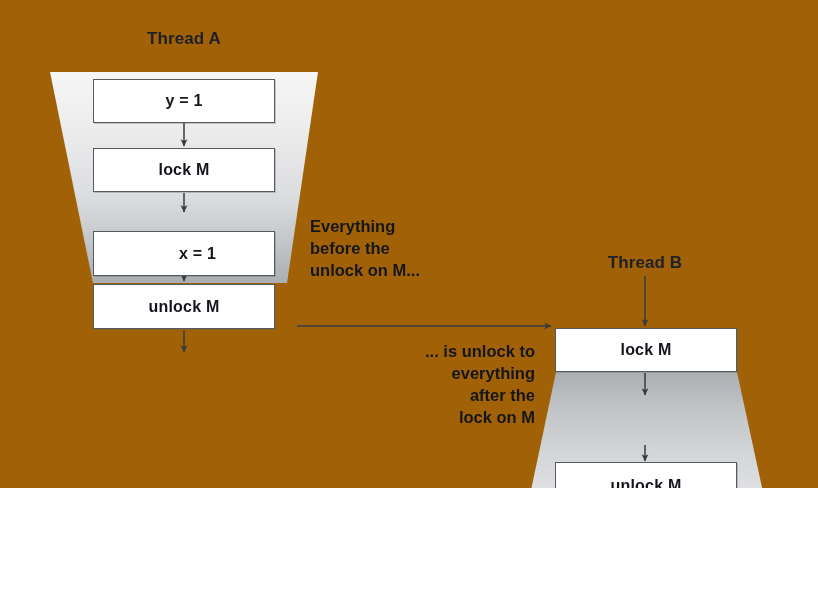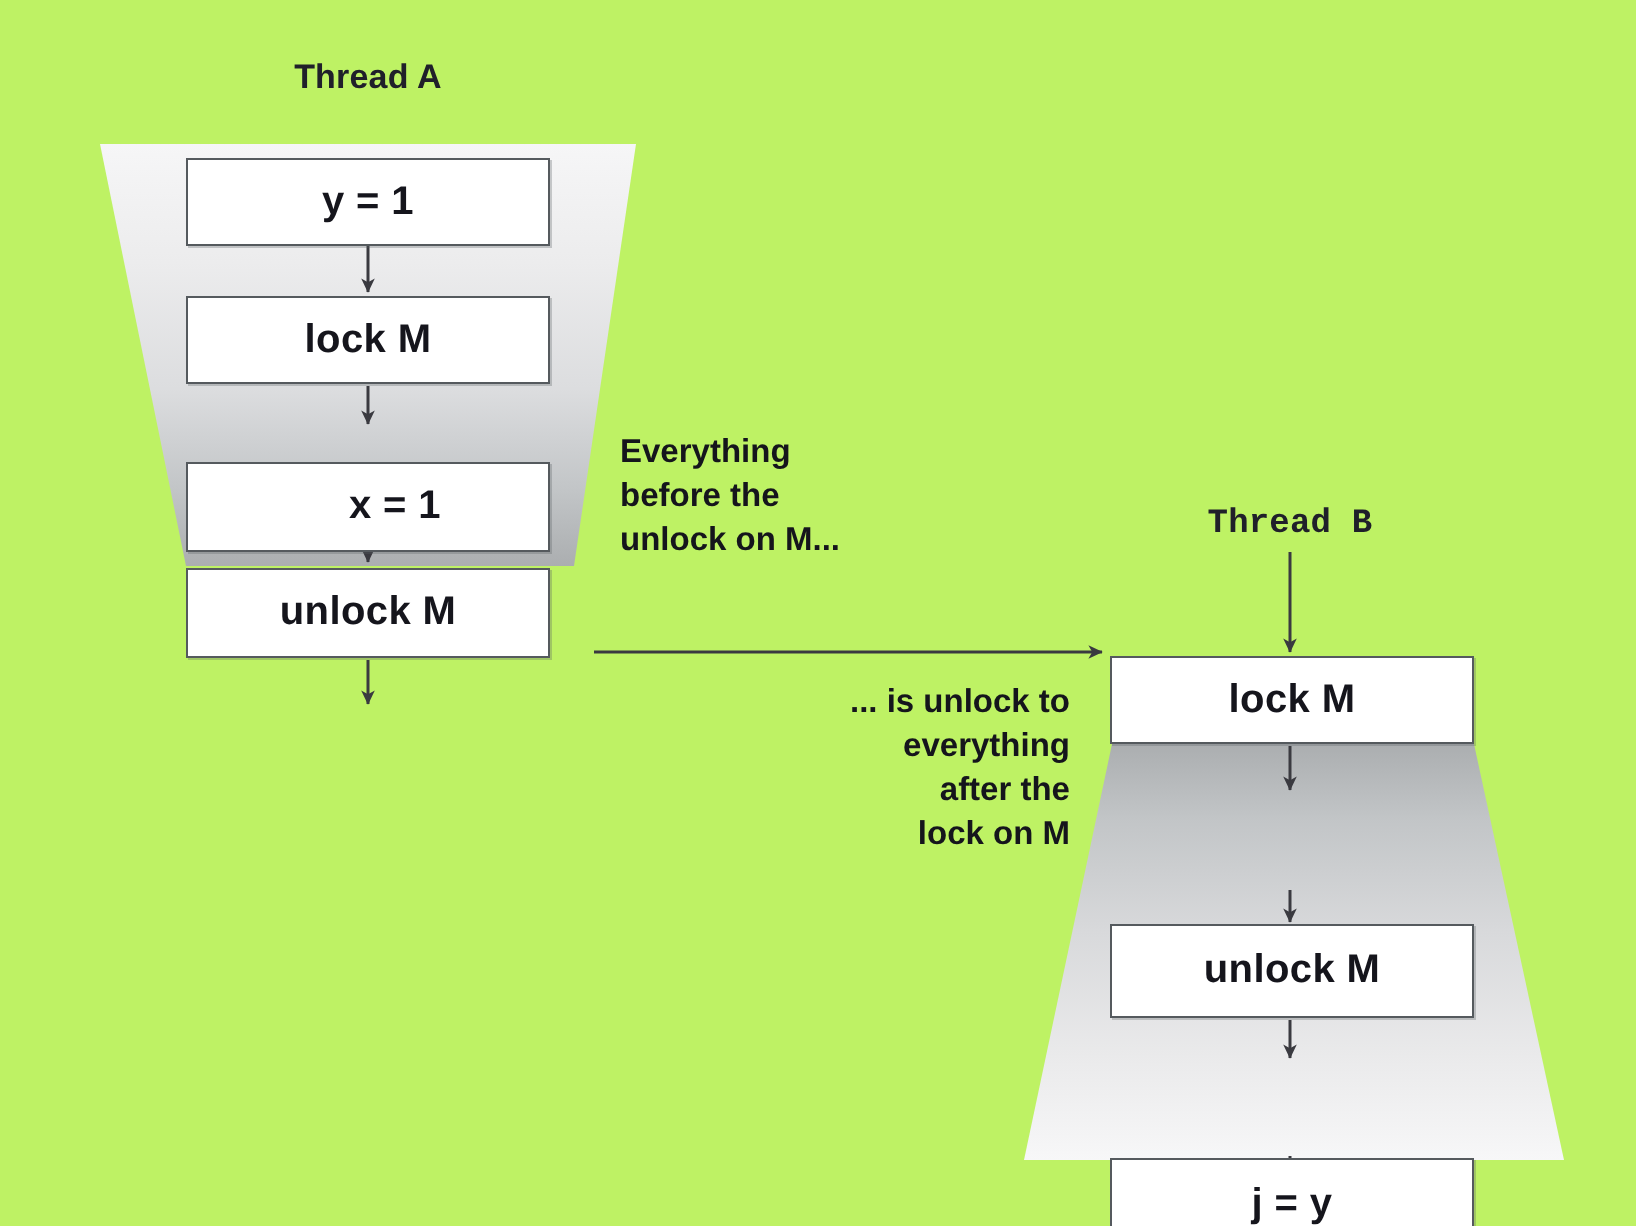--- a/index.html
+++ b/index.html
@@ -8,22 +8,22 @@
     padding: 0;
     background: #ffffff;
   }
   body {
     font-family: "Liberation Sans", "DejaVu Sans", sans-serif;
     color: #1a1a22;
   }
   #canvas {
     position: relative;
     width: 818px;
-    height: 613px;
-    background: #bef264;
+    height: 488px;
+    background: #a16207;
     overflow: hidden;
   }
   .svg-layer {
     position: absolute;
     left: 0;
     top: 0;
     width: 818px;
     height: 613px;
   }
   .thread-title {
@@ -36,21 +36,21 @@
     text-align: center;
   }
   .op-box {
     position: absolute;
     box-sizing: border-box;
     background: #ffffff;
     border: 1.4px solid #555a5e;
     display: flex;
     align-items: center;
     justify-content: center;
-    font-size: 20px;
+    font-size: 16px;
     font-weight: 600;
     color: #15151c;
     letter-spacing: 0.2px;
     box-shadow: 1px 1px 0 rgba(90,95,100,0.30);
   }
   .note {
     position: absolute;
     font-size: 16.5px;
     font-weight: 700;
     line-height: 1.33;
@@ -114,21 +114,21 @@
   <div class="thread-title" style="left:124px; top:29px; width:120px;">Thread A</div>
 
   <div class="op-box" style="left:93px; top:79px; width:182px; height:44px;">y = 1</div>
 
   <div class="op-box" style="left:93px; top:148px; width:182px; height:44px;">lock M</div>
 
   <div class="op-box" style="left:93px; top:231px; width:182px; height:45px;padding-left:27px;">x = 1</div>
 
   <div class="op-box" style="left:93px; top:284px; width:182px; height:45px;">unlock M</div>
 
-  <div class="thread-title" style="left:585px; top:253px; width:120px;font-family:Liberation Mono, monospace;">Thread B</div>
+  <div class="thread-title" style="left:585px; top:253px; width:120px;">Thread B</div>
 
   <div class="op-box" style="left:555px; top:328px; width:182px; height:44px;">lock M</div>
 
 
   <div class="op-box" style="left:555px; top:462px; width:182px; height:47px;">unlock M</div>
 
   <div class="op-box" style="left:555px; top:531px; width:182px; height:46px;margin-top:48px;">j = y</div>
 
   <div class="note note-left" style="left:310px; top:216px; width:210px;">Everything
 before the

